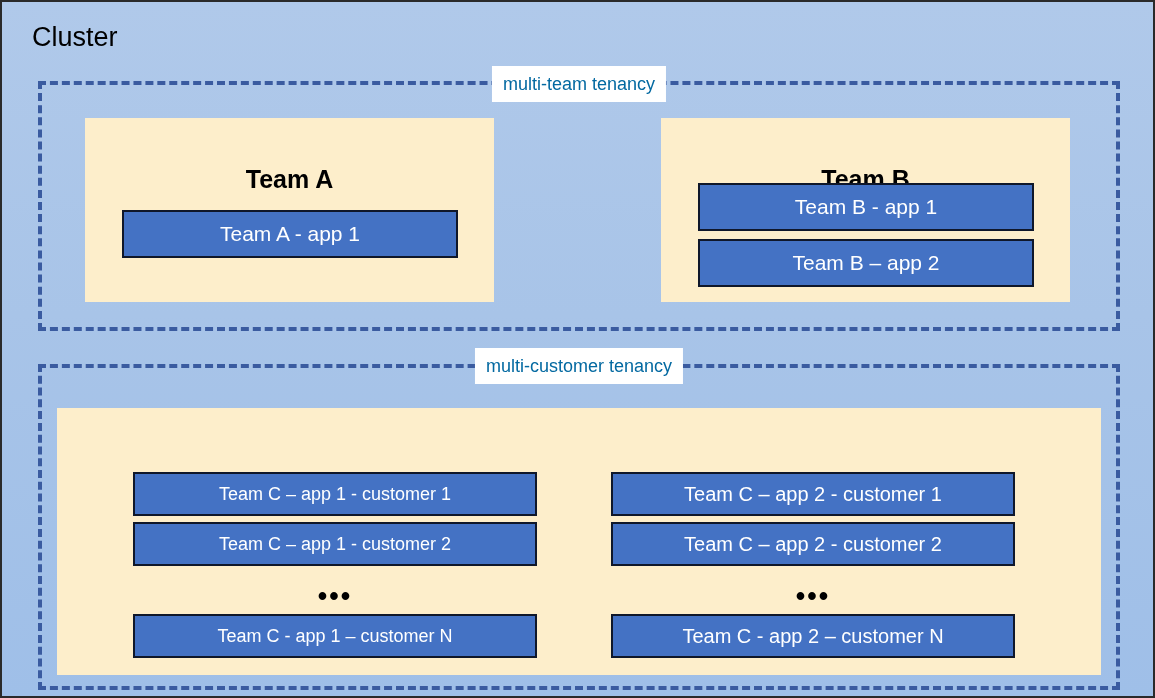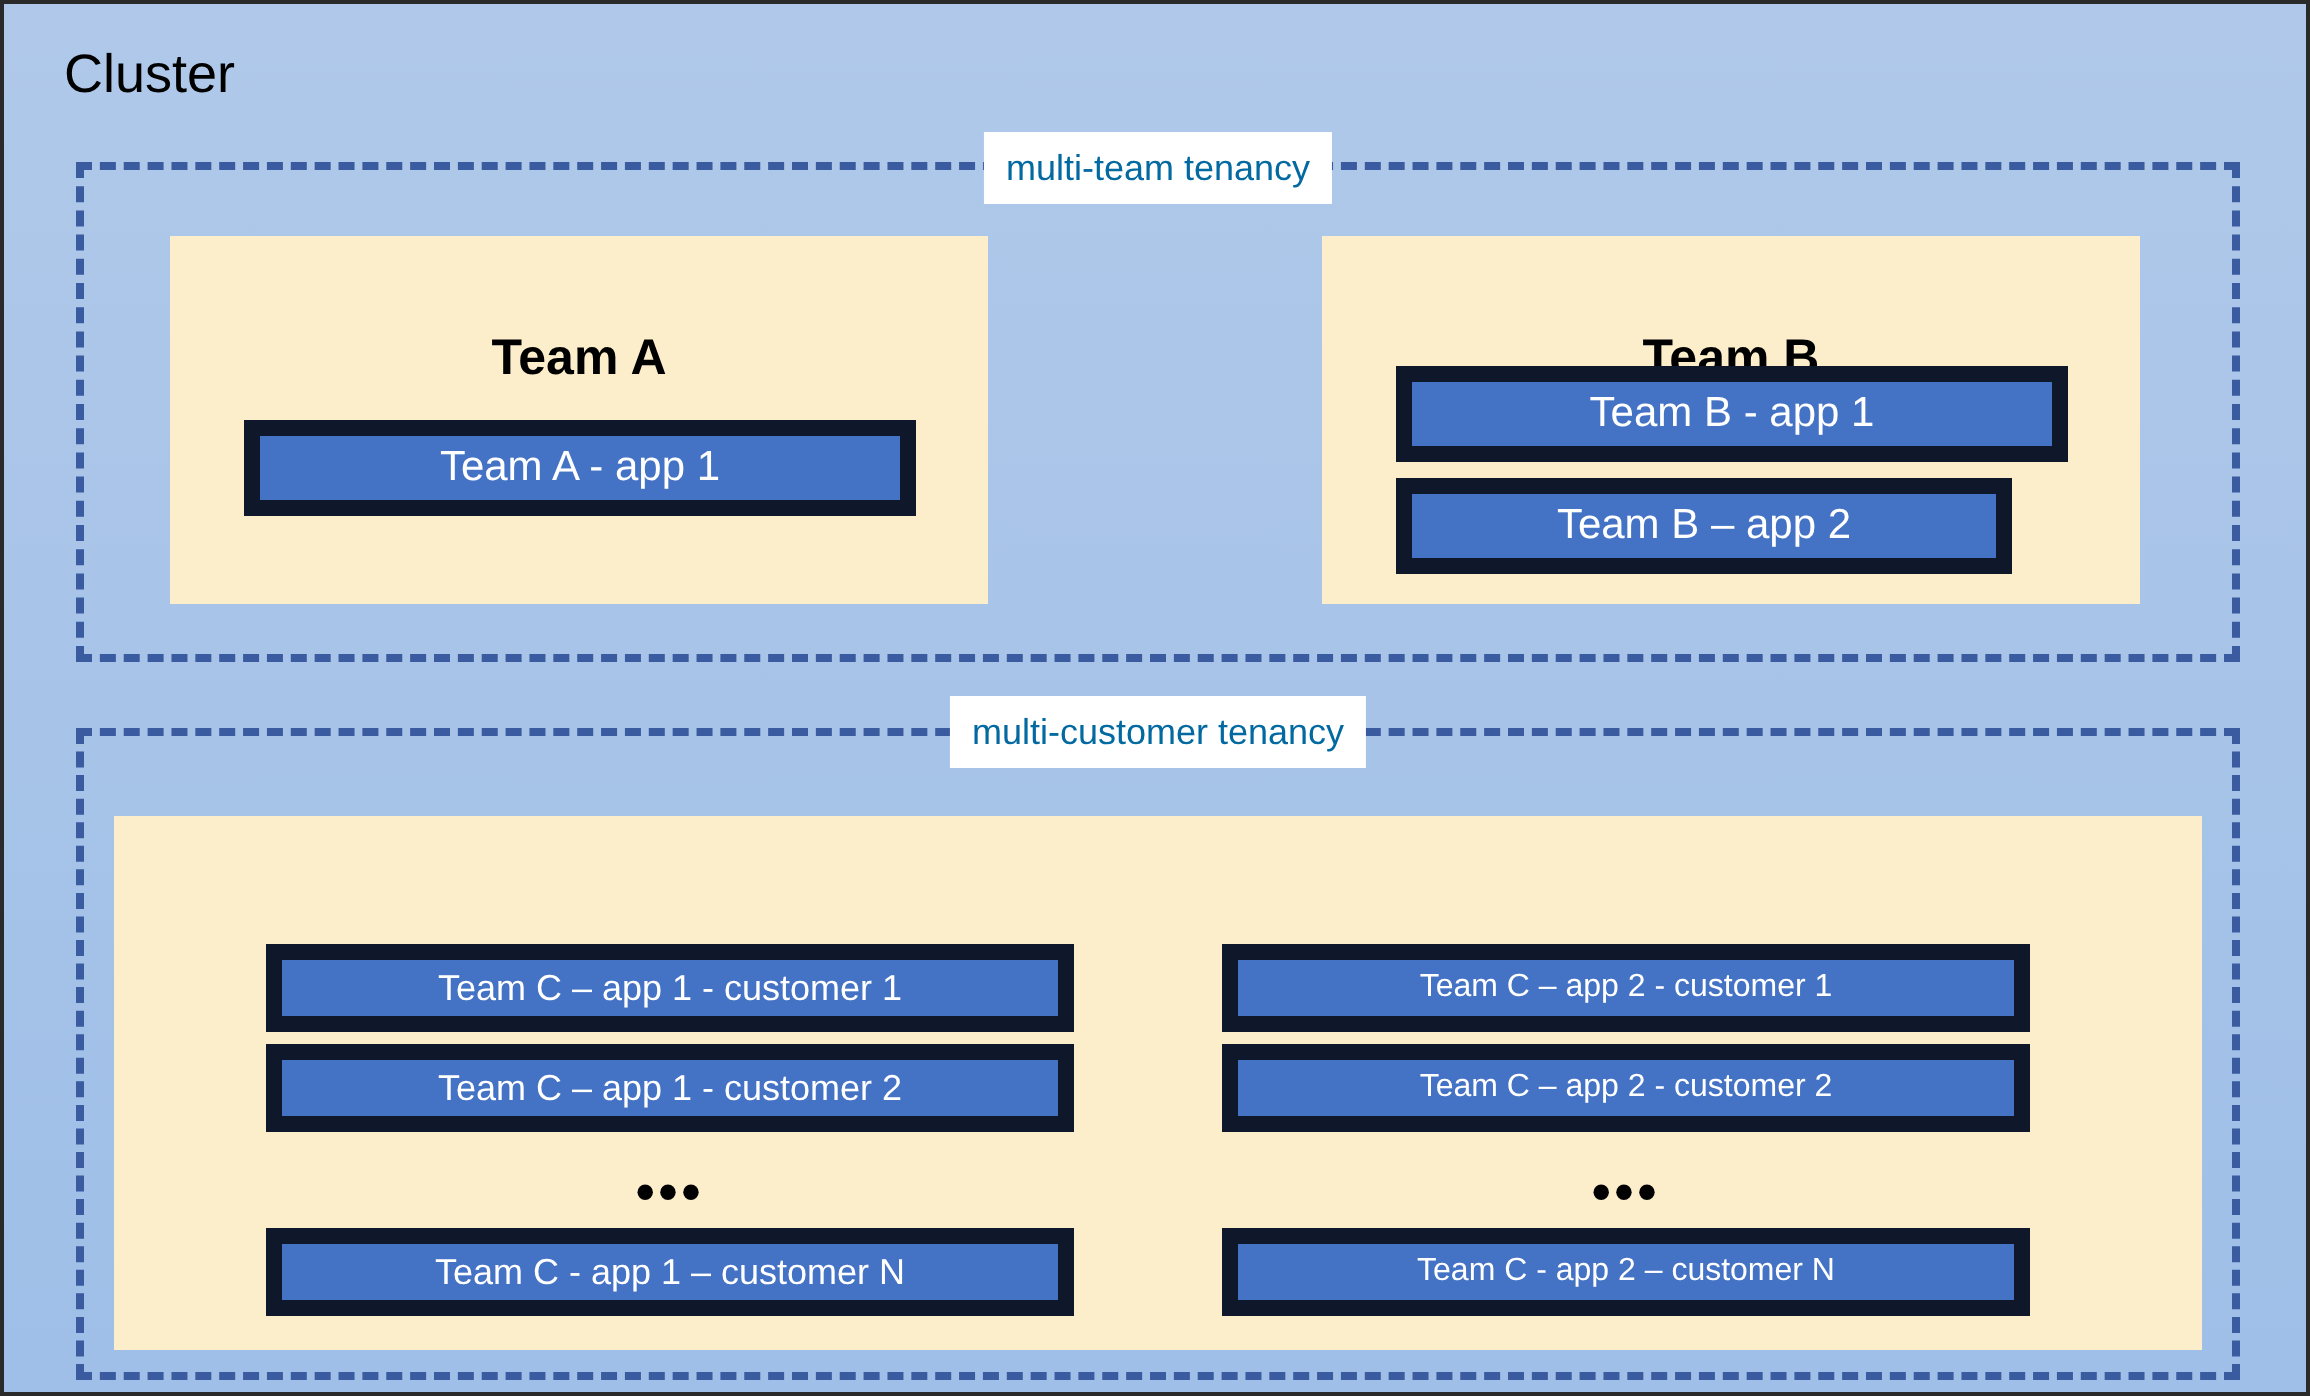--- a/index.html
+++ b/index.html
@@ -93,39 +93,39 @@
   }
   #team-a-box .team-heading,
   #team-b-box .team-heading { top: 15px; }
   #team-c-box .team-heading { top: 14px; }
 
   
   .app-box {
     position: absolute;
     box-sizing: border-box;
     background: #4472c4;
-    border: 8px solid #0f172a;
+    border: 2px solid #0f172a;
     color: #ffffff;
     font-size: 21px;
     display: flex;
     align-items: center;
     justify-content: center;
     white-space: nowrap;
   }
 
   
   #team-a-app-1 { left: 37px; top: 92px; width: 336px; height: 48px; }
 
   
   #team-b-app-1 { left: 37px; top: 65px; width: 336px; height: 48px; }
-  #team-b-app-2 { left: 37px; top: 121px; width: 308px; height: 48px; text-align: right; }
+  #team-b-app-2 { left: 37px; top: 121px; width: 336px; height: 48px; text-align: right; }
 
   
   .tc-col-left  { left: 76px;  width: 404px; height: 44px; font-size: 18px; }
-  .tc-col-right { left: 554px; width: 404px; height: 44px; font-size: 16px; }
+  .tc-col-right { left: 554px; width: 404px; height: 44px; font-size: 20px; }
 
   .tc-row-1 { top: 64px; }
   .tc-row-2 { top: 114px; }
   .tc-row-n { top: 206px; }
 
   
   .ellipsis {
     position: absolute;
     font-size: 27px;
     font-weight: bold;

